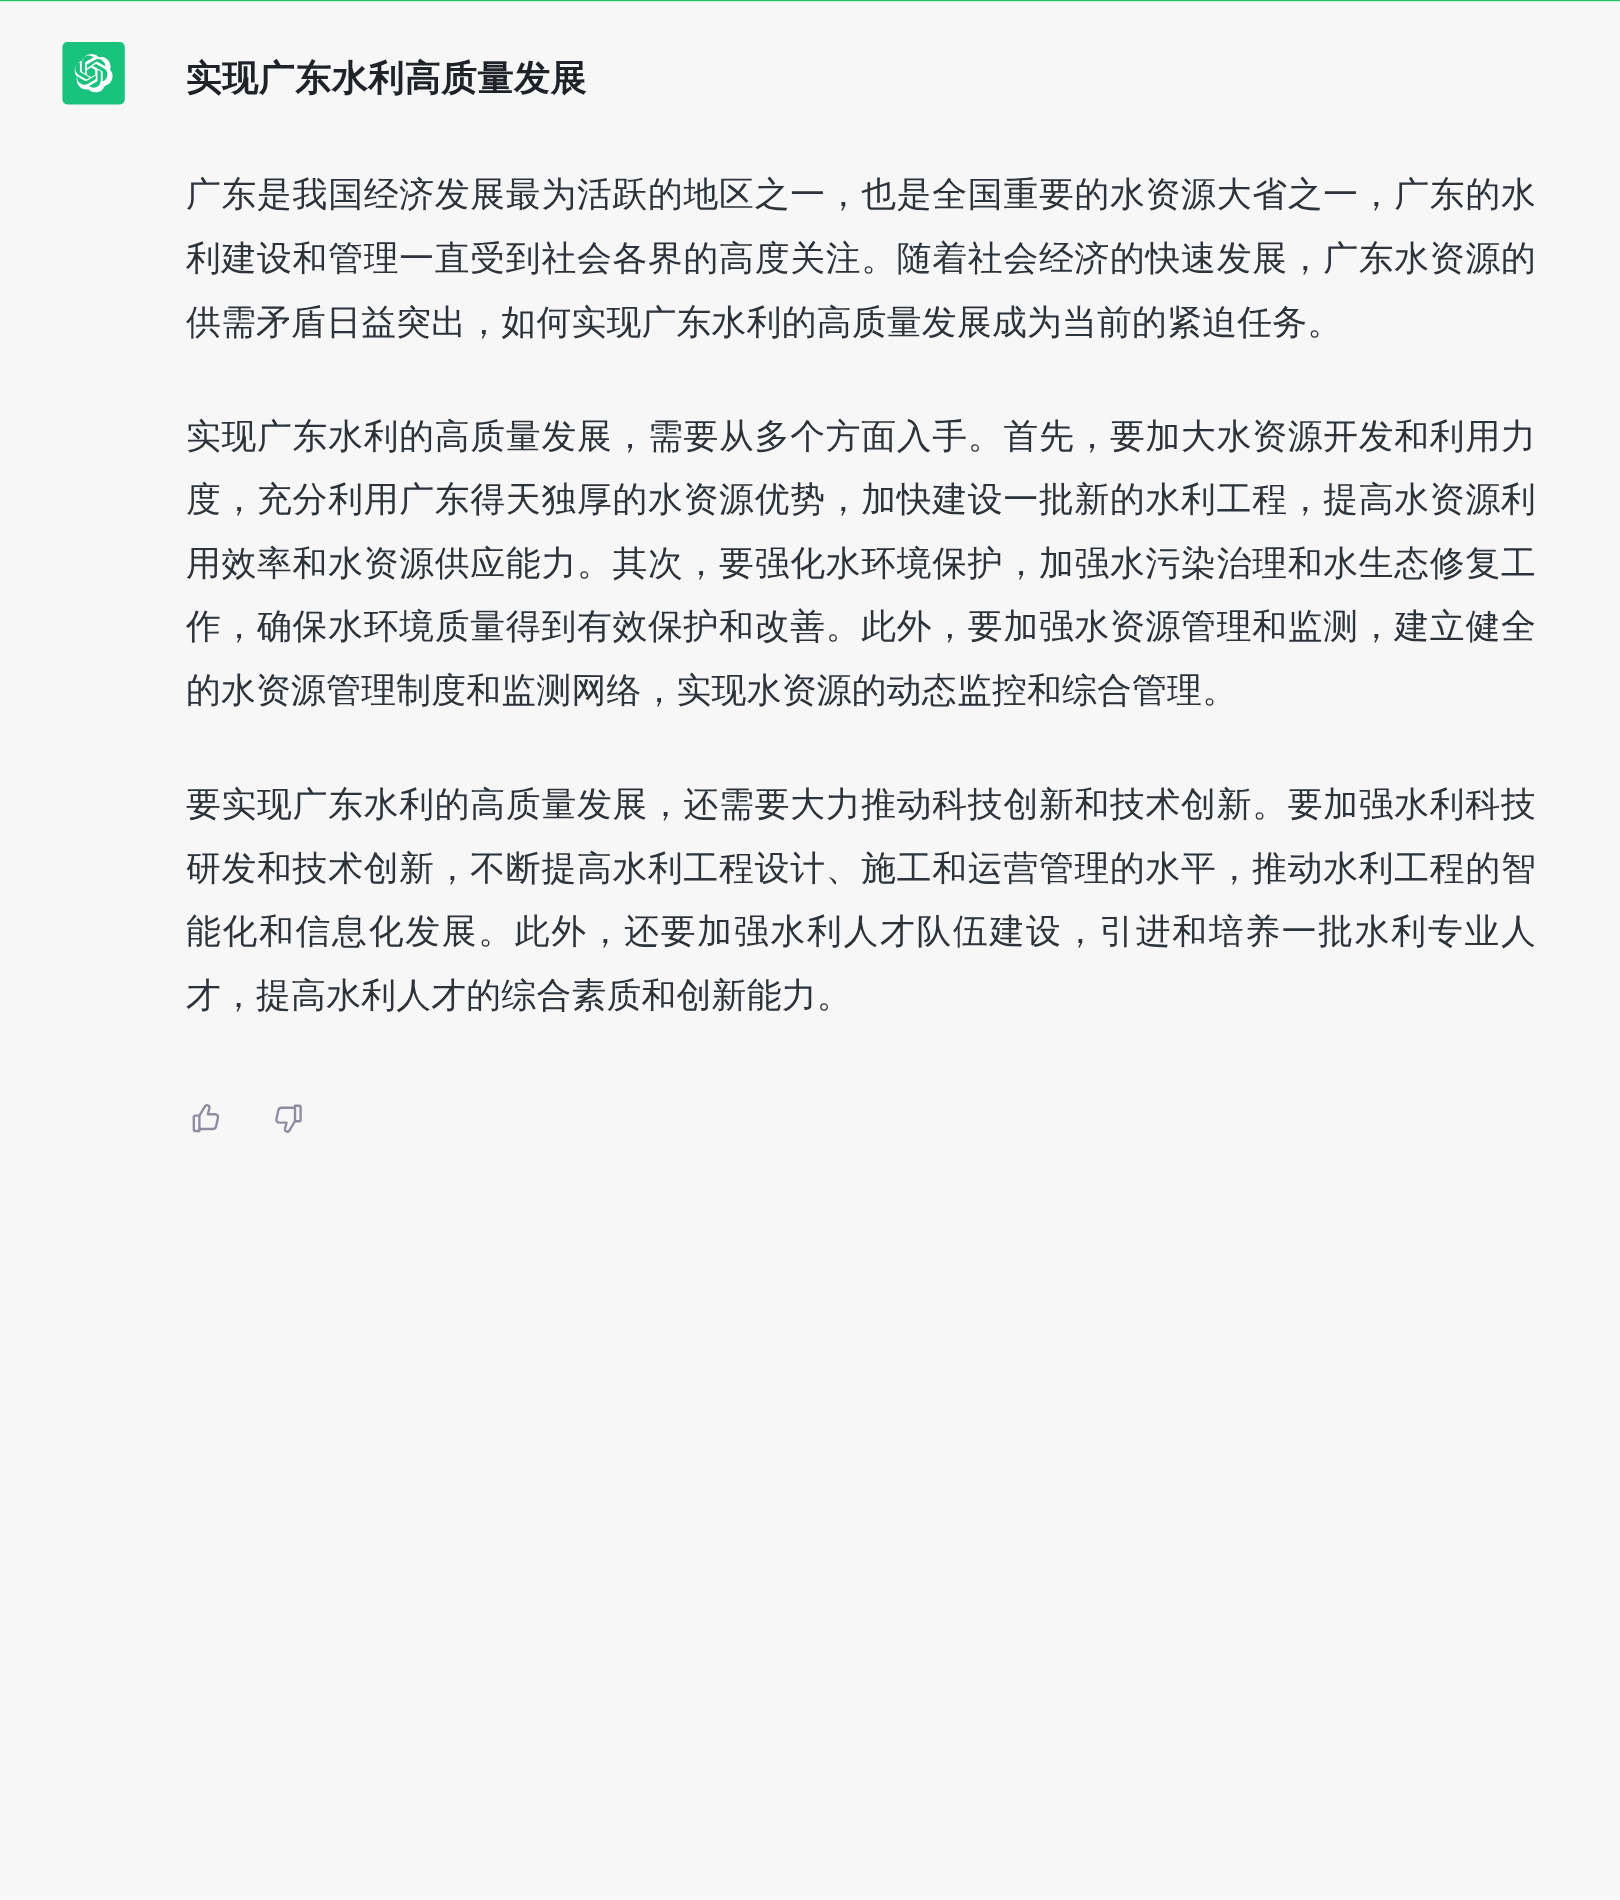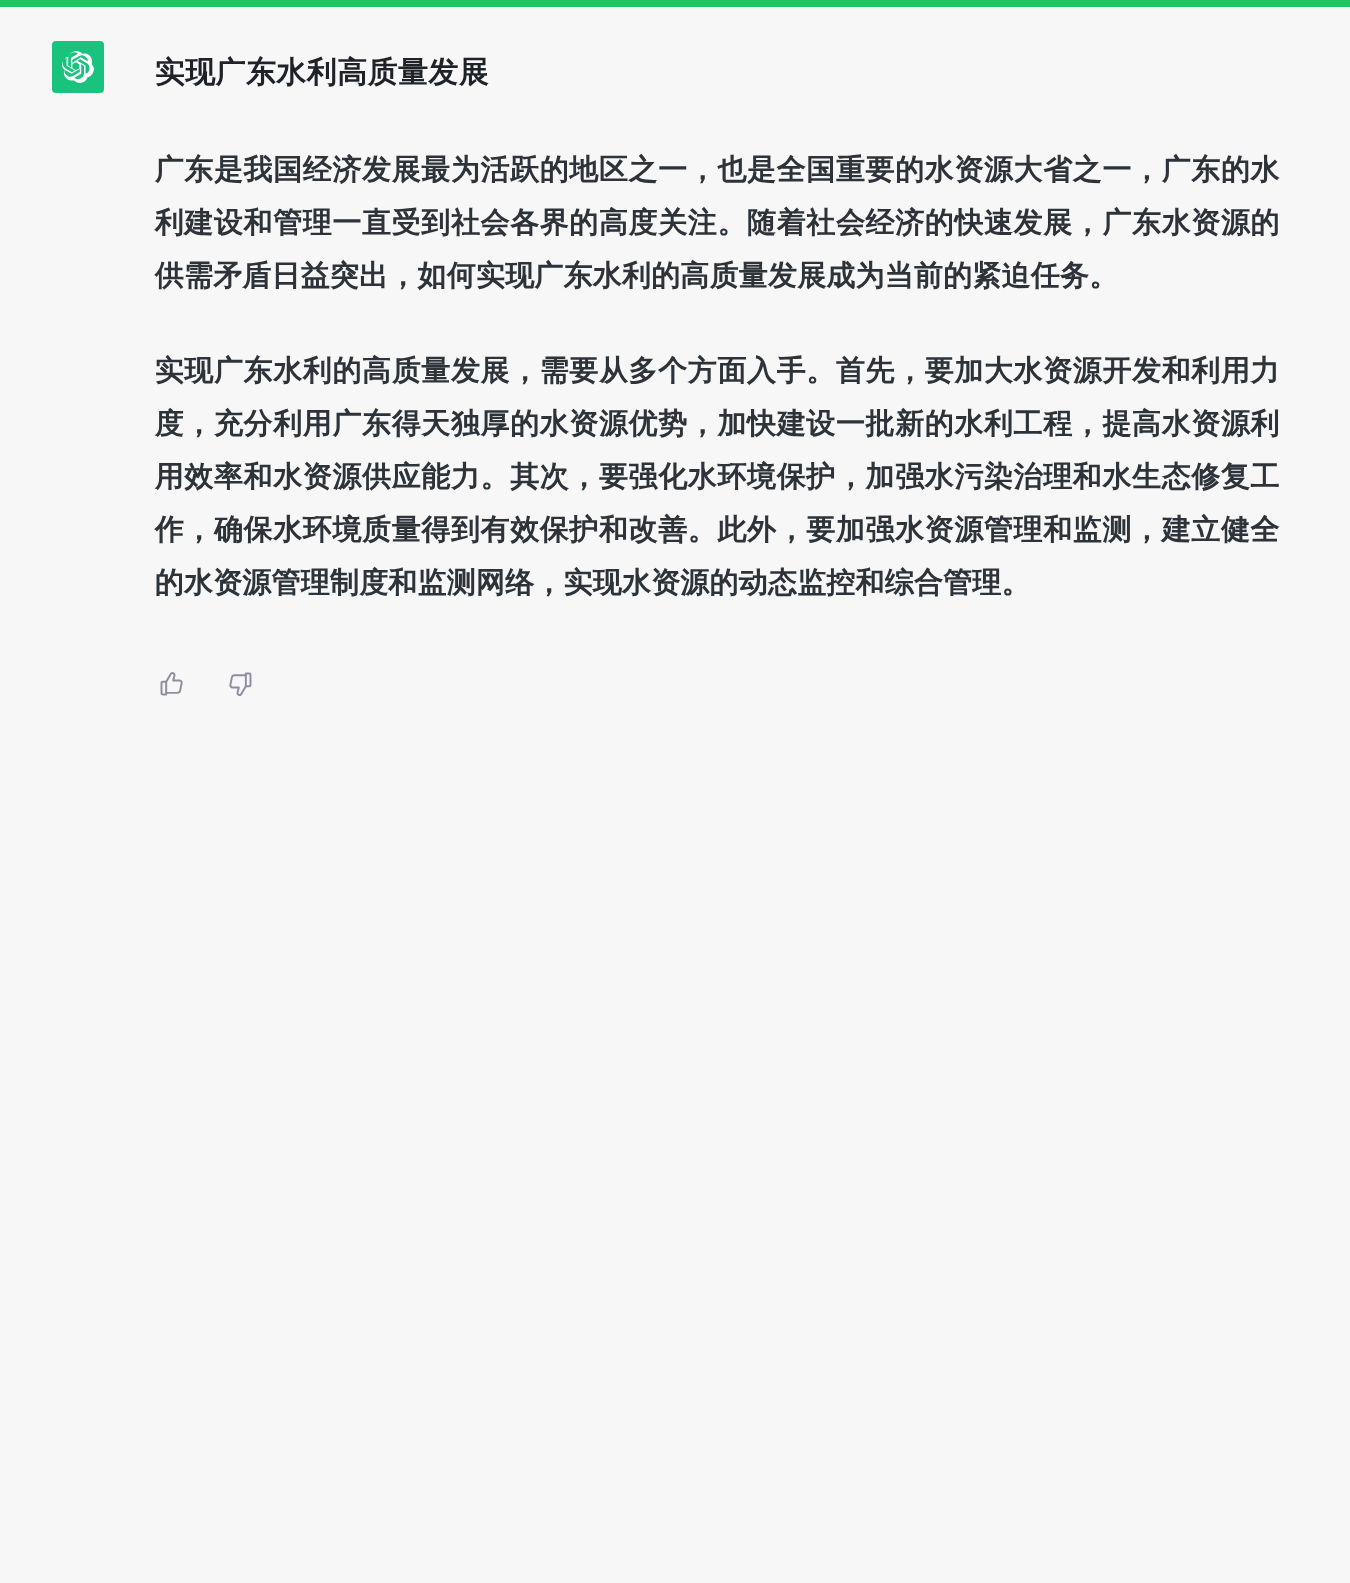--- a/index.html
+++ b/index.html
@@ -13,21 +13,21 @@
     height: 1583px;
     font-family: "Liberation Sans", "DejaVu Sans", sans-serif;
     overflow: hidden;
   }
 
   .message-block {
     position: relative;
     width: 1350px;
     min-height: 1583px;
     background: #f7f7f8;
-    border-top: 7px solid #22c55e;
+    border-top: 1px solid #22c55e;
     padding: 30px 0 0 0;
   }
 
   .message-inner {
     display: flex;
     align-items: flex-start;
     padding: 0 60px 0 52px;
   }
 
   .avatar {
@@ -58,21 +58,21 @@
     letter-spacing: 0.4px;
   }
 
   .content p {
     font-size: 29px;
     line-height: 53px;
     color: #2d3338;
     margin: 42px 0 0 0;
     text-align: justify;
     letter-spacing: 0.2px;
-    font-weight: 700;
+    font-weight: 400;
   }
   .content p:first-of-type { margin-top: 50px; }
 
   .actions {
     display: flex;
     align-items: center;
     gap: 34px;
     margin: 58px 0 0 0;
     padding-bottom: 40px;
   }
@@ -101,20 +101,21 @@
         <svg width="32" height="32" viewBox="0 0 24 24" fill="#ffffff" aria-hidden="true">
           <path d="M22.28 9.82a5.98 5.98 0 0 0-.52-4.91 6.05 6.05 0 0 0-6.51-2.9A6.07 6.07 0 0 0 4.98 4.18a5.98 5.98 0 0 0-4 2.9 6.05 6.05 0 0 0 .75 7.1 5.98 5.98 0 0 0 .51 4.91 6.05 6.05 0 0 0 6.52 2.9A6.06 6.06 0 0 0 19.02 19.8a5.98 5.98 0 0 0 4-2.9 6.06 6.06 0 0 0-.74-7.08ZM12.0 21.1a4.49 4.49 0 0 1-2.88-1.04l.14-.08 4.78-2.76a.79.79 0 0 0 .39-.68V9.8l2.02 1.17a.07.07 0 0 1 .04.05v5.58a4.5 4.5 0 0 1-4.49 4.5ZM2.33 16.96a4.47 4.47 0 0 1-.53-3.01l.14.09 4.78 2.76a.78.78 0 0 0 .78 0l5.84-3.37v2.33a.08.08 0 0 1-.03.06l-4.8 2.77a4.5 4.5 0 0 1-6.18-1.63ZM1.07 6.96a4.48 4.48 0 0 1 2.35-1.97v5.68a.77.77 0 0 0 .38.67l5.82 3.36-2.02 1.17a.07.07 0 0 1-.07 0L2.75 13.1a4.5 4.5 0 0 1-1.64-6.14Zm16.24 3.78L11.47 7.35l2.02-1.16a.07.07 0 0 1 .07 0l4.79 2.77a4.49 4.49 0 0 1-.68 8.1v-5.68a.78.78 0 0 0-.36-.64Zm2.01-3.03-.14-.09-4.77-2.78a.78.78 0 0 0-.79 0L7.79 9.02V6.69a.07.07 0 0 1 .03-.07l4.79-2.76a4.49 4.49 0 0 1 6.67 4.65ZM6.69 12.3 4.67 11.14a.08.08 0 0 1-.04-.06V5.51a4.49 4.49 0 0 1 7.37-3.45l-.14.08L7.08 4.9a.79.79 0 0 0-.39.68v6.71Zm1.1-2.36 2.6-1.5 2.6 1.5v3l-2.6 1.5-2.6-1.5v-3Z"></path>
         </svg>
       </span>
     </div>
 
     <div class="content">
       <h1>实现广东水利高质量发展</h1>
       <p>广东是我国经济发展最为活跃的地区之一，也是全国重要的水资源大省之一，广东的水利建设和管理一直受到社会各界的高度关注。随着社会经济的快速发展，广东水资源的供需矛盾日益突出，如何实现广东水利的高质量发展成为当前的紧迫任务。</p>
       <p>实现广东水利的高质量发展，需要从多个方面入手。首先，要加大水资源开发和利用力度，充分利用广东得天独厚的水资源优势，加快建设一批新的水利工程，提高水资源利用效率和水资源供应能力。其次，要强化水环境保护，加强水污染治理和水生态修复工作，确保水环境质量得到有效保护和改善。此外，要加强水资源管理和监测，建立健全的水资源管理制度和监测网络，实现水资源的动态监控和综合管理。</p>
+      <p>要实现广东水利的高质量发展，还需要大力推动科技创新和技术创新。要加强水利科技研发和技术创新，不断提高水利工程设计、施工和运营管理的水平，推动水利工程的智能化和信息化发展。此外，还要加强水利人才队伍建设，引进和培养一批水利专业人才，提高水利人才的综合素质和创新能力。</p>
 
       <div class="actions">
         <button class="icon-btn">
           <span>
             <svg width="28" height="28" viewBox="0 0 24 24" fill="none" stroke="currentColor" stroke-width="1.7" stroke-linecap="round" stroke-linejoin="round" aria-hidden="true">
               <path d="M7 10v11H4a1 1 0 0 1-1-1v-9a1 1 0 0 1 1-1h3Z"></path>
               <path d="M7 10l4.2-7a1.8 1.8 0 0 1 2.9 1.9L13 9h5.3a2 2 0 0 1 1.95 2.45l-1.3 6.2A2.4 2.4 0 0 1 16.6 19.6H7"></path>
             </svg>
           </span>
         </button>

